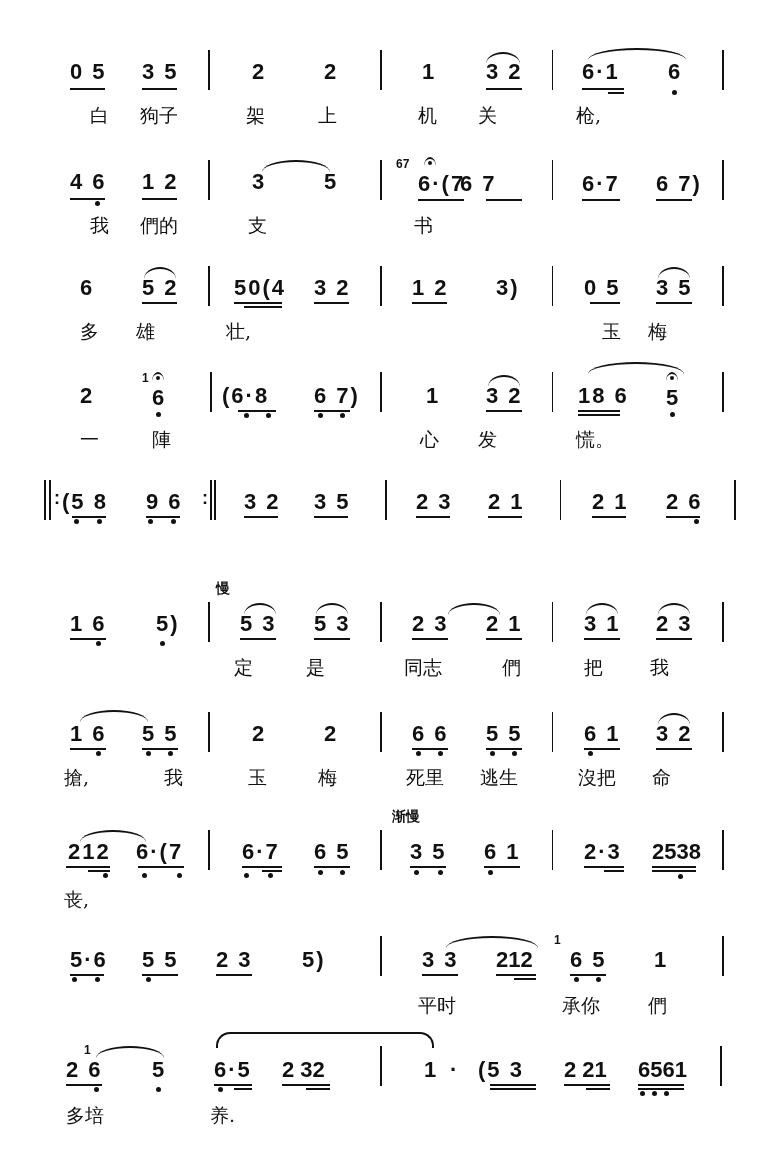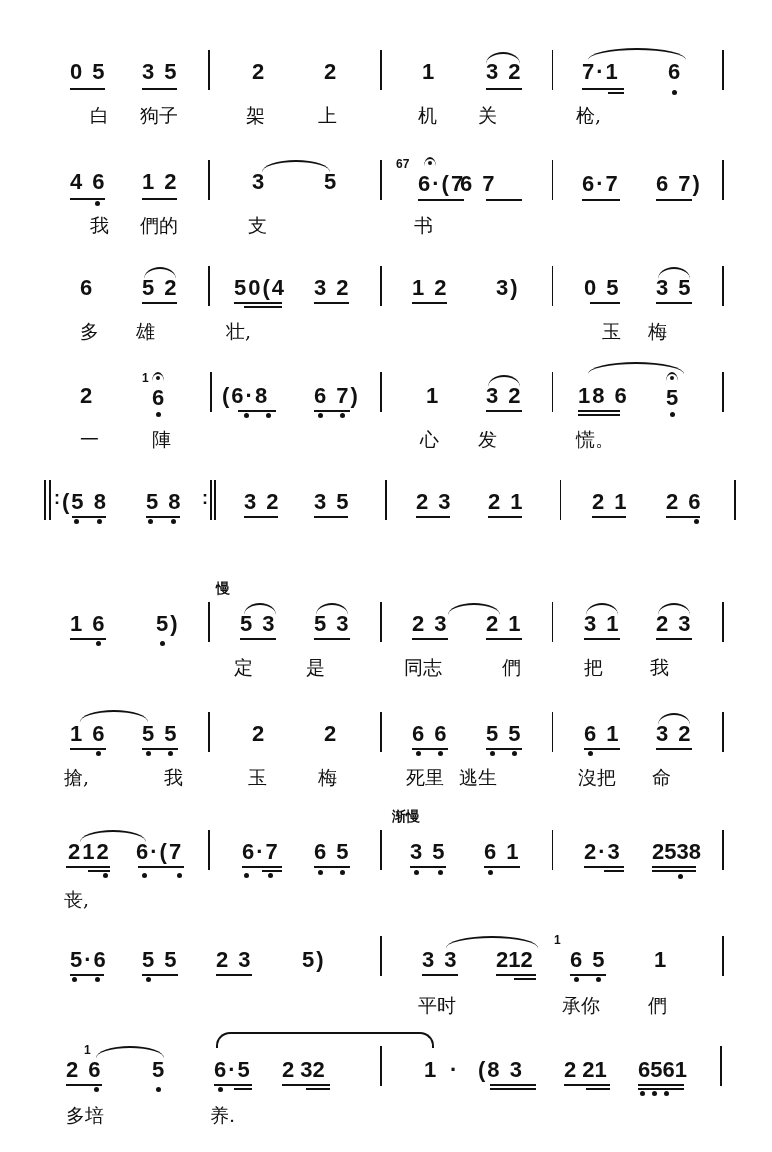--- a/index.html
+++ b/index.html
@@ -41,21 +41,21 @@
     <div class="note" style="left:324px;top:60px">2</div>
     <div class="bar" style="left:380px;top:50px"></div>
 
     <div class="note" style="left:422px;top:60px">1</div>
     <div class="slur" style="left:486px;top:52px;width:34px"></div>
     <div class="note" style="left:486px;top:60px">3 2</div>
     <div class="ul" style="left:486px;top:88px;width:36px"></div>
     <div class="bar thin" style="left:552px;top:50px"></div>
 
     <div class="slur" style="left:588px;top:48px;width:98px"></div>
-    <div class="note" style="left:582px;top:60px">7·1</div>
+    <div class="note" style="left:582px;top:60px">6·1</div>
     <div class="ul" style="left:582px;top:88px;width:42px"></div>
     <div class="ul" style="left:608px;top:92px;width:16px"></div>
     <div class="note" style="left:668px;top:60px">6</div>
     <div class="dot" style="left:672px;top:90px"></div>
     <div class="bar" style="left:722px;top:50px"></div>
 
     <div class="lyric" style="left:90px;top:104px">白</div>
     <div class="lyric" style="left:140px;top:104px">狗子</div>
     <div class="lyric" style="left:246px;top:104px">架</div>
     <div class="lyric" style="left:318px;top:104px">上</div>
@@ -171,21 +171,21 @@
   </div>
 
   <div>
     <div class="bar" style="left:44px;top:480px;width:2px"></div>
     <div class="bar" style="left:49px;top:480px;width:2px"></div>
     <div class="small" style="left:54px;top:492px;font-size:18px">:</div>
     <div class="note" style="left:62px;top:490px">(5 8</div>
     <div class="ul" style="left:72px;top:516px;width:34px"></div>
     <div class="dot" style="left:74px;top:519px"></div>
     <div class="dot" style="left:97px;top:519px"></div>
-    <div class="note" style="left:146px;top:490px">5 8</div>
+    <div class="note" style="left:146px;top:490px">9 6</div>
     <div class="ul" style="left:146px;top:516px;width:34px"></div>
     <div class="dot" style="left:148px;top:519px"></div>
     <div class="dot" style="left:171px;top:519px"></div>
     <div class="small" style="left:202px;top:492px;font-size:18px">:</div>
     <div class="bar" style="left:210px;top:480px;width:2px"></div>
     <div class="bar" style="left:214px;top:480px;width:2px"></div>
 
     <div class="note" style="left:244px;top:490px">3 2</div>
     <div class="ul" style="left:244px;top:516px;width:34px"></div>
     <div class="note" style="left:314px;top:490px">3 5</div>
@@ -278,21 +278,21 @@
     <div class="slur" style="left:658px;top:713px;width:32px"></div>
     <div class="note" style="left:656px;top:722px">3 2</div>
     <div class="ul" style="left:656px;top:748px;width:36px"></div>
     <div class="bar" style="left:722px;top:712px"></div>
 
     <div class="lyric" style="left:64px;top:766px">搶,</div>
     <div class="lyric" style="left:164px;top:766px">我</div>
     <div class="lyric" style="left:248px;top:766px">玉</div>
     <div class="lyric" style="left:318px;top:766px">梅</div>
     <div class="lyric" style="left:406px;top:766px">死里</div>
-    <div class="lyric" style="left:459px;top:766px">逃生</div>
+    <div class="lyric" style="left:480px;top:766px">逃生</div>
     <div class="lyric" style="left:578px;top:766px">沒把</div>
     <div class="lyric" style="left:652px;top:766px">命</div>
   </div>
 
   <div class="tempo" style="left:392px;top:808px">渐慢</div>
 
   <div>
     <div class="slur" style="left:80px;top:830px;width:66px"></div>
     <div class="note" style="left:68px;top:840px">212</div>
     <div class="ul" style="left:66px;top:866px;width:44px"></div>
@@ -383,21 +383,21 @@
     <div class="ul" style="left:214px;top:1084px;width:38px"></div>
     <div class="ul" style="left:234px;top:1088px;width:18px"></div>
     <div class="dot" style="left:218px;top:1087px"></div>
     <div class="note" style="left:282px;top:1058px;letter-spacing:0">2 32</div>
     <div class="ul" style="left:282px;top:1084px;width:48px"></div>
     <div class="ul" style="left:306px;top:1088px;width:24px"></div>
     <div class="bar" style="left:380px;top:1046px"></div>
 
     <div class="note" style="left:424px;top:1058px">1</div>
     <div class="note" style="left:450px;top:1058px">·</div>
-    <div class="note" style="left:478px;top:1058px">(8 3</div>
+    <div class="note" style="left:478px;top:1058px">(5 3</div>
     <div class="ul" style="left:490px;top:1084px;width:46px"></div>
     <div class="ul" style="left:490px;top:1088px;width:46px"></div>
     <div class="note" style="left:564px;top:1058px;letter-spacing:0">2 21</div>
     <div class="ul" style="left:564px;top:1084px;width:46px"></div>
     <div class="ul" style="left:586px;top:1088px;width:24px"></div>
     <div class="note" style="left:638px;top:1058px;letter-spacing:0">6561</div>
     <div class="ul" style="left:638px;top:1084px;width:46px"></div>
     <div class="ul" style="left:638px;top:1088px;width:46px"></div>
     <div class="dot" style="left:640px;top:1091px"></div>
     <div class="dot" style="left:652px;top:1091px"></div>

